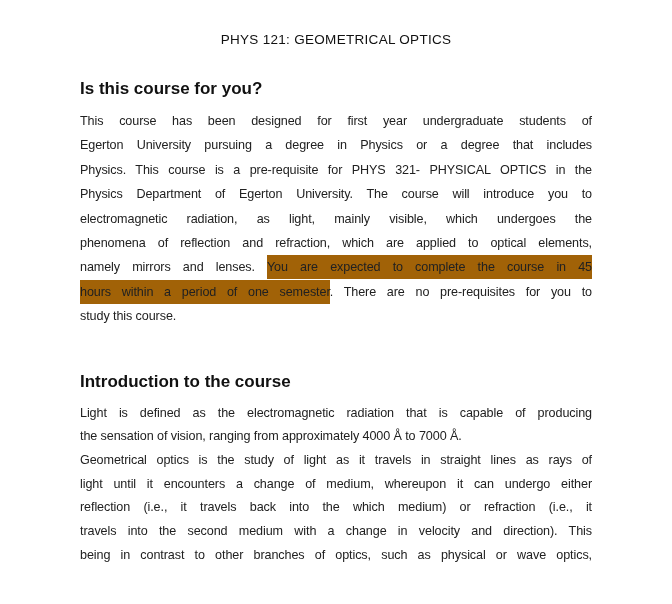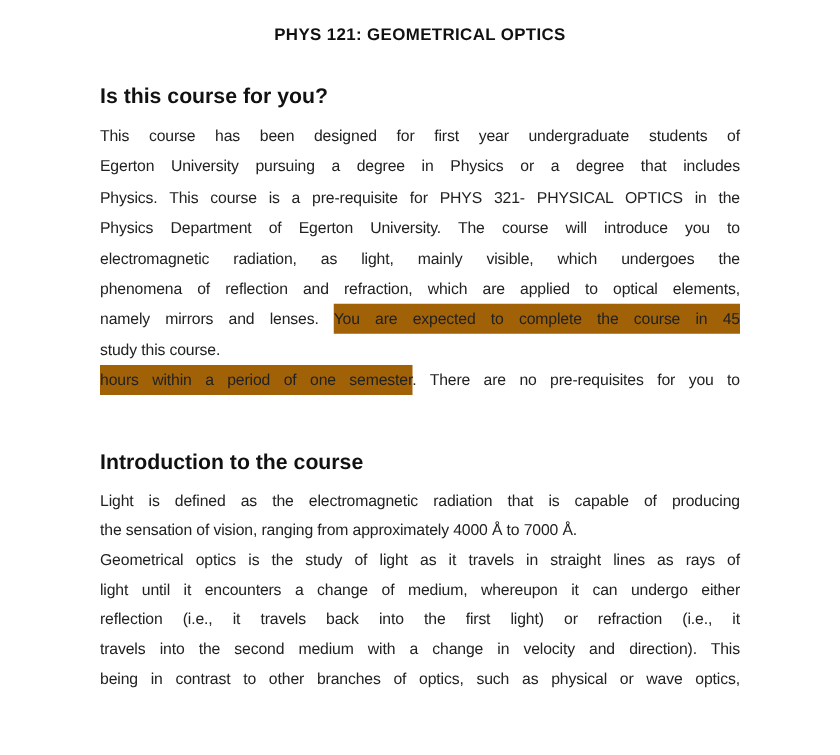--- a/index.html
+++ b/index.html
@@ -16,23 +16,23 @@
   }
   .page {
     box-sizing: border-box;
     width: 672px;
     height: 604px;
     padding: 0 80px;
     overflow: hidden;
     background: #ffffff;
   }
   .doc-title {
-    padding-top: 19px;
+    padding-top: 31px;
     font-size: 13.5px;
-    font-weight: bold;
+    font-weight: normal;
     text-align: center;
     letter-spacing: 0.3px;
     line-height: 17px;
     color: #111111;
   }
   .section-heading {
     font-size: 17px;
     font-weight: bold;
     line-height: 17px;
     color: #111111;
@@ -68,29 +68,29 @@
   <div class="section-heading h1">Is this course for you?</div>
 
   <div class="para p1">
       <div class="line j"><span>This course has been designed for first year undergraduate students of</span></div>
       <div class="line j"><span>Egerton University pursuing a degree in Physics or a degree that includes</span></div>
       <div class="line j"><span>Physics. This course is a pre-requisite for PHYS 321- PHYSICAL OPTICS in the</span></div>
       <div class="line j"><span>Physics Department of Egerton University. The course will introduce you to</span></div>
       <div class="line j"><span>electromagnetic radiation, as light, mainly visible, which undergoes the</span></div>
       <div class="line j"><span>phenomena of reflection and refraction, which are applied to optical elements,</span></div>
       <div class="line j"><span>namely mirrors and lenses. </span><span class="hl">You are expected to complete the course in 45</span></div>
+      <div class="line j"><span class="hl">hours within a period of one semester</span><span>. There are no pre-requisites for you to</span></div>
       <div class="line"><span>study this course.</span></div>
-      <div class="line j"><span class="hl">hours within a period of one semester</span><span>. There are no pre-requisites for you to</span></div>
     </div>
 
   <div class="section-heading h2">Introduction to the course</div>
 
   <div class="para p2">
       <div class="line j"><span>Light is defined as the electromagnetic radiation that is capable of producing</span></div>
       <div class="line"><span>the sensation of vision, ranging from approximately 4000 Å to 7000 Å.</span></div>
       <div class="line j"><span>Geometrical optics is the study of light as it travels in straight lines as rays of</span></div>
       <div class="line j"><span>light until it encounters a change of medium, whereupon it can undergo either</span></div>
-      <div class="line j"><span>reflection (i.e., it travels back into the first light) or refraction (i.e., it</span></div>
+      <div class="line j"><span>reflection (i.e., it travels back into the which medium) or refraction (i.e., it</span></div>
       <div class="line j"><span>travels into the second medium with a change in velocity and direction). This</span></div>
       <div class="line j"><span>being in contrast to other branches of optics, such as physical or wave optics,</span></div>
     </div>
 
 </div>
 
 </body></html>

